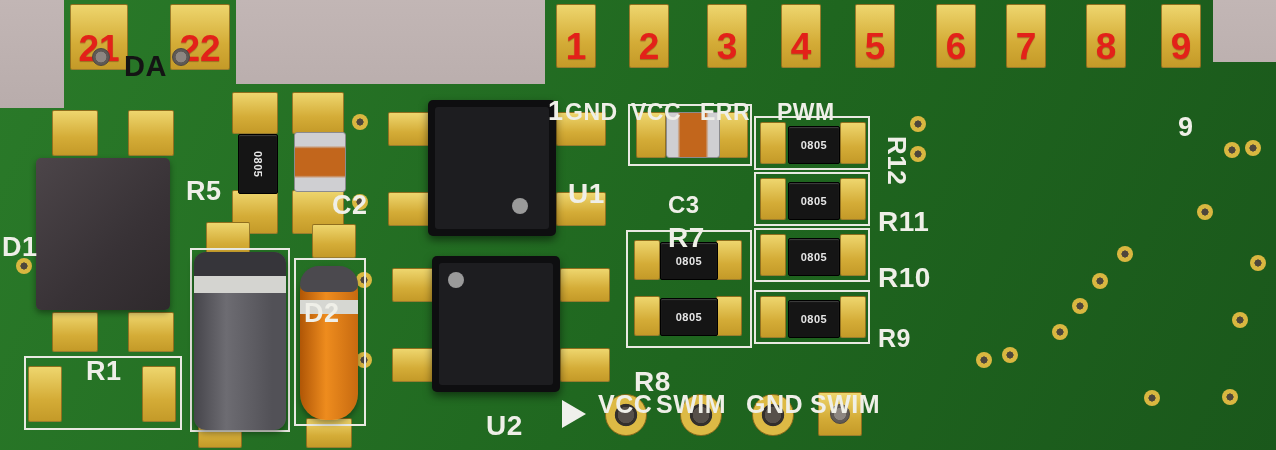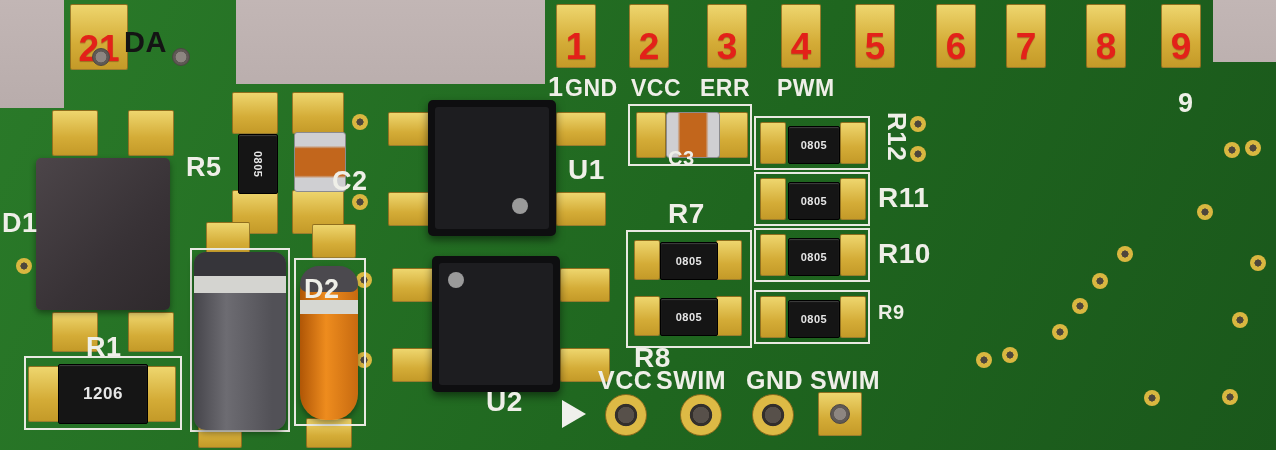--- a/index.html
+++ b/index.html
@@ -11,21 +11,21 @@
          clip-path:polygon(0px 108px,64px 108px,64px 0px,236px 0px,236px 84px,
                            545px 84px,545px 0px,1213px 0px,1213px 62px,1276px 62px,
                            1276px 450px,0px 450px);}
   .pad{position:absolute;box-sizing:border-box;border-radius:2px;
        background:linear-gradient(180deg,#eed66e,#d4ac37 60%,#c49a28);
        border:1px solid rgba(125,95,25,.75);
        display:flex;align-items:flex-end;justify-content:center;}
   .rednum{color:#e32119;font-weight:700;font-size:37px;line-height:1.05;
           text-shadow:0 1px 1px rgba(60,0,0,.3);}
   .silk{position:absolute;color:#efefe8;font-weight:700;font-size:27px;
-        line-height:1;letter-spacing:.5px;z-index:4;}
+        line-height:1;letter-spacing:.5px;z-index:4;margin-top:24px;}
   .silk.dark{color:#141414;}
   .outline{position:absolute;border:2px solid #e9e9e2;box-sizing:border-box;z-index:1;}
   .via{position:absolute;width:16px;height:16px;border-radius:50%;
        background:radial-gradient(circle,#4e463c 0 30%,#d9b740 33% 75%,#a07c24 78%);}
   .hole{position:absolute;border-radius:50%;box-sizing:border-box;
         background:radial-gradient(circle,#8d8681 0 45%,#5f5955 50%);
         border:1px solid #4c4743;z-index:3;}
   .th{position:absolute;width:42px;height:42px;border-radius:50%;box-sizing:border-box;
       background:radial-gradient(circle,#57504a 0 28%,#332f2c 30% 38%,#ddba45 41% 78%,#9c7a22 80%);
       border:1px solid #8a6a1c;z-index:3;}
@@ -62,20 +62,23 @@
 </style>
 </head>
 <body>
 
 <div class="scene">
   <div class="board"></div>
 
   <div class="pad" style="left:70px;top:4px;width:58px;height:66px;">
     <span class="rednum">21</span>
   </div>
+  <div class="pad" style="left:170px;top:4px;width:60px;height:66px;">
+    <span class="rednum">22</span>
+  </div>
   <span class="silk dark" style="left:124px;top:28px;font-size:29px;">DA</span>
   <div class="hole" style="left:92px;top:48px;width:18px;height:18px;"></div>
   <div class="hole" style="left:172px;top:48px;width:18px;height:18px;"></div>
 
   <div class="pad" style="left:556px;top:4px;width:40px;height:64px;">
       <span class="rednum">1</span>
     </div>
   <div class="pad" style="left:629px;top:4px;width:40px;height:64px;">
       <span class="rednum">2</span>
     </div>
@@ -112,23 +115,20 @@
   <div class="pad" style="left:52px;top:110px;width:46px;height:46px;"></div>
   <div class="pad" style="left:128px;top:110px;width:46px;height:46px;"></div>
   <div class="pad" style="left:52px;top:312px;width:46px;height:40px;"></div>
   <div class="pad" style="left:128px;top:312px;width:46px;height:40px;"></div>
   <div class="d1" style="left:36px;top:158px;width:134px;height:152px;"></div>
   <span class="silk" style="left:2px;top:210px;">D1</span>
 
   <div class="outline" style="left:24px;top:356px;width:158px;height:74px;"></div>
   <div class="pad" style="left:28px;top:366px;width:34px;height:56px;"></div>
   <div class="pad" style="left:142px;top:366px;width:34px;height:56px;"></div>
-  <div class="res" style="left:58px;top:364px;width:88px;height:58px;font-size:17px;">
-    <span>1206</span>
-  </div>
   <span class="silk" style="left:86px;top:334px;">R1</span>
 
   <div class="pad" style="left:232px;top:92px;width:46px;height:42px;"></div>
   <div class="pad" style="left:232px;top:190px;width:46px;height:44px;"></div>
   <div class="pad" style="left:292px;top:92px;width:52px;height:42px;"></div>
   <div class="pad" style="left:292px;top:190px;width:52px;height:44px;"></div>
   <div class="pad" style="left:206px;top:222px;width:44px;height:36px;"></div>
   <div class="pad" style="left:312px;top:224px;width:44px;height:34px;"></div>
   <div class="pad" style="left:198px;top:418px;width:44px;height:30px;"></div>
   <div class="pad" style="left:306px;top:418px;width:46px;height:30px;"></div>
@@ -176,21 +176,21 @@
   <div class="ic" style="left:432px;top:256px;width:128px;height:136px;">
     <div class="ic-top"></div>
   </div>
   <div class="dot" style="left:448px;top:272px;width:16px;height:16px;"></div>
   <span class="silk" style="left:486px;top:388px;font-size:28px;">U2</span>
 
   <div class="outline" style="left:628px;top:104px;width:124px;height:62px;"></div>
   <div class="pad" style="left:636px;top:112px;width:30px;height:46px;"></div>
   <div class="pad" style="left:718px;top:112px;width:30px;height:46px;"></div>
   <div class="caph" style="left:666px;top:112px;width:54px;height:46px;"></div>
-  <span class="silk" style="left:668px;top:148px;font-size:20px;">C3</span>
+  <span class="silk" style="left:668px;top:169px;font-size:24px;">C3</span>
 
   <span class="silk" style="left:668px;top:200px;font-size:28px;">R7</span>
   <div class="outline" style="left:626px;top:230px;width:126px;height:118px;"></div>
   <div class="pad" style="left:634px;top:240px;width:26px;height:40px;"></div>
   <div class="pad" style="left:716px;top:240px;width:26px;height:40px;"></div>
   <div class="res" style="left:660px;top:242px;width:56px;height:36px;">
     <span>0805</span>
   </div>
   <div class="pad" style="left:634px;top:296px;width:26px;height:40px;"></div>
   <div class="pad" style="left:716px;top:296px;width:26px;height:40px;"></div>
@@ -222,21 +222,21 @@
     <span>0805</span>
   </div>
   <span class="silk" style="left:878px;top:240px;font-size:28px;">R10</span>
 
   <div class="outline" style="left:754px;top:290px;width:116px;height:54px;"></div>
   <div class="pad" style="left:760px;top:296px;width:26px;height:42px;"></div>
   <div class="pad" style="left:840px;top:296px;width:26px;height:42px;"></div>
   <div class="res" style="left:788px;top:300px;width:50px;height:36px;">
     <span>0805</span>
   </div>
-  <span class="silk" style="left:878px;top:302px;font-size:20px;text-align:center;">R9</span>
+  <span class="silk" style="left:878px;top:302px;font-size:25px;text-align:center;">R9</span>
 
   <div class="via" style="left:910px;top:116px;"></div>
   <div class="via" style="left:910px;top:146px;"></div>
 
   <div class="tri" style="left:562px;top:400px;"></div>
   <span class="silk" style="left:598px;top:368px;font-size:25px;">VCC</span>
   <span class="silk" style="left:656px;top:368px;font-size:25px;">SWIM</span>
   <span class="silk" style="left:746px;top:368px;font-size:25px;">GND</span>
   <span class="silk" style="left:810px;top:368px;font-size:25px;">SWIM</span>
   <div class="th" style="left:605px;top:394px;"></div>

